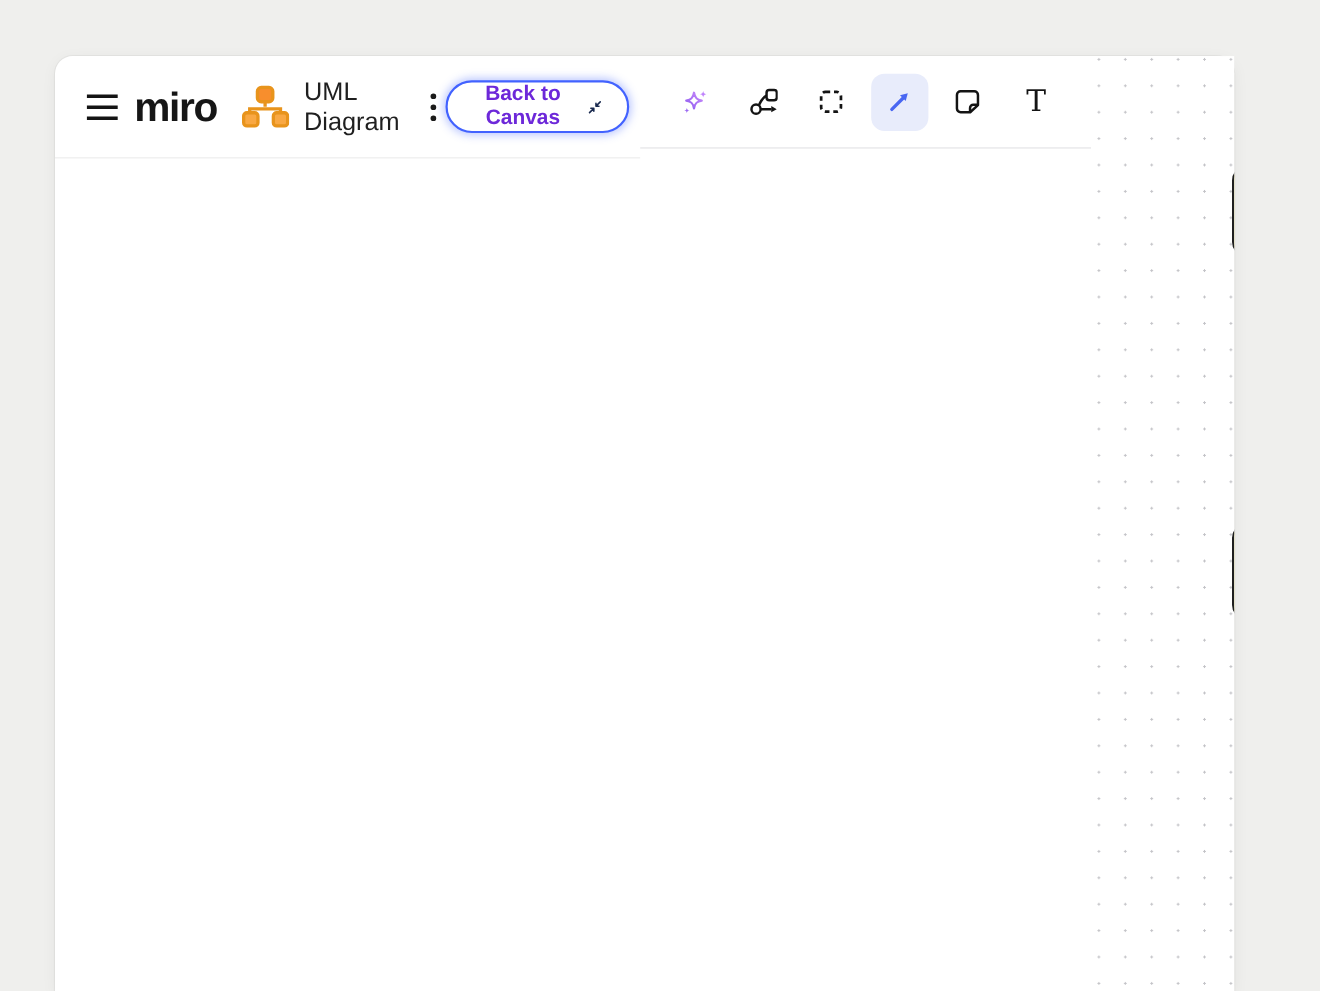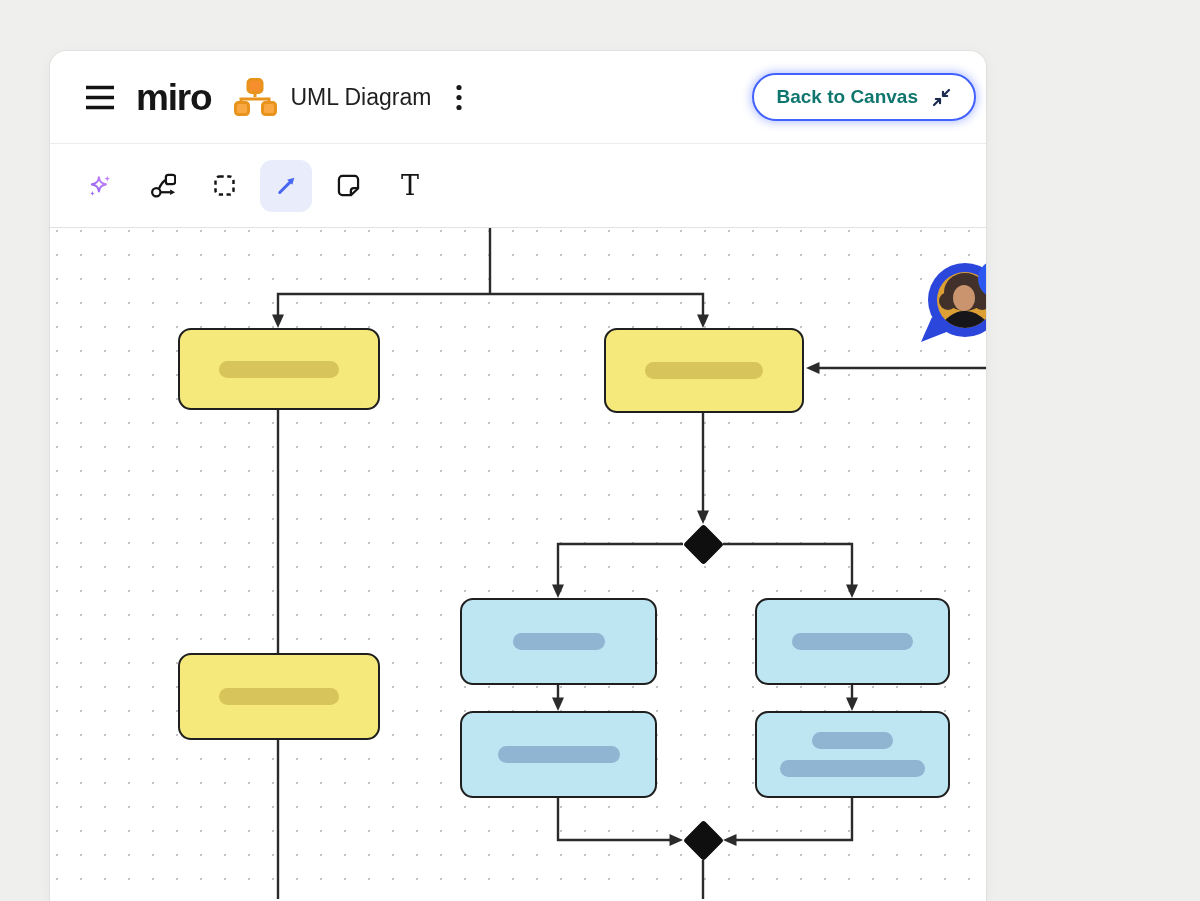--- a/index.html
+++ b/index.html
@@ -3,44 +3,44 @@
 <meta charset="utf-8">
 <style>
   html,body{margin:0;padding:0;}
   body{
     width:1200px;height:901px;position:relative;overflow:hidden;
     background:#EFEFED;
     font-family:"Liberation Sans", sans-serif;
     -webkit-font-smoothing:antialiased;
   }
   .window{
-    position:absolute;left:50px;top:51px;width:936px;height:850px;
+    position:absolute;left:50px;top:51px;width:1072px;height:850px;
     background:#fff;border-radius:16px 16px 0 0;
     box-shadow:0 0 0 1px rgba(0,0,0,.04), 0 3px 14px rgba(0,0,0,.05);
-    display:flex;flex-direction:column;
+    display:flex;flex-direction:row;
   }
   
   .header{
     height:93px;flex:0 0 93px;display:flex;align-items:center;
     padding:0 10px 0 28px;border-bottom:1px solid #ECECEC;box-sizing:border-box;
   }
   .hamburger{width:44px;height:44px;display:flex;align-items:center;justify-content:center;
     background:none;border:none;cursor:pointer;padding:0;margin-right:14px;}
   .logo{font-size:37px;font-weight:800;letter-spacing:-1.2px;color:#161616;margin-right:22px;line-height:1;}
   .board-icon{margin-right:13px;display:flex;}
   .board-title{font-size:23px;color:#1f1f1f;margin-right:11px;}
   .kebab{width:34px;height:44px;display:flex;align-items:center;justify-content:center;
     background:none;border:none;cursor:pointer;padding:0;}
   .back-btn{
     margin-left:auto;height:48px;display:flex;align-items:center;gap:13px;
     padding:0 22px;background:#fff;border:2px solid #4262FF;border-radius:25px;
     box-shadow:0 0 8px 2px rgba(80,110,255,.38);cursor:pointer;
     font-family:"Liberation Sans", sans-serif;
   }
-  .back-btn span{font-size:19px;font-weight:700;color:#0f766e;}
+  .back-btn span{font-size:19px;font-weight:700;color:#6d28d9;}
   
   .toolbar{
     height:84px;flex:0 0 84px;display:flex;align-items:center;gap:10px;
     padding:0 24px;border-bottom:1px solid #E2E2E4;box-sizing:border-box;background:#fff;
   }
   .tool{
     width:52px;height:52px;border-radius:12px;display:flex;align-items:center;justify-content:center;
     background:none;border:none;cursor:pointer;padding:0;
   }
   .tool.active{background:#E8ECFB;}

